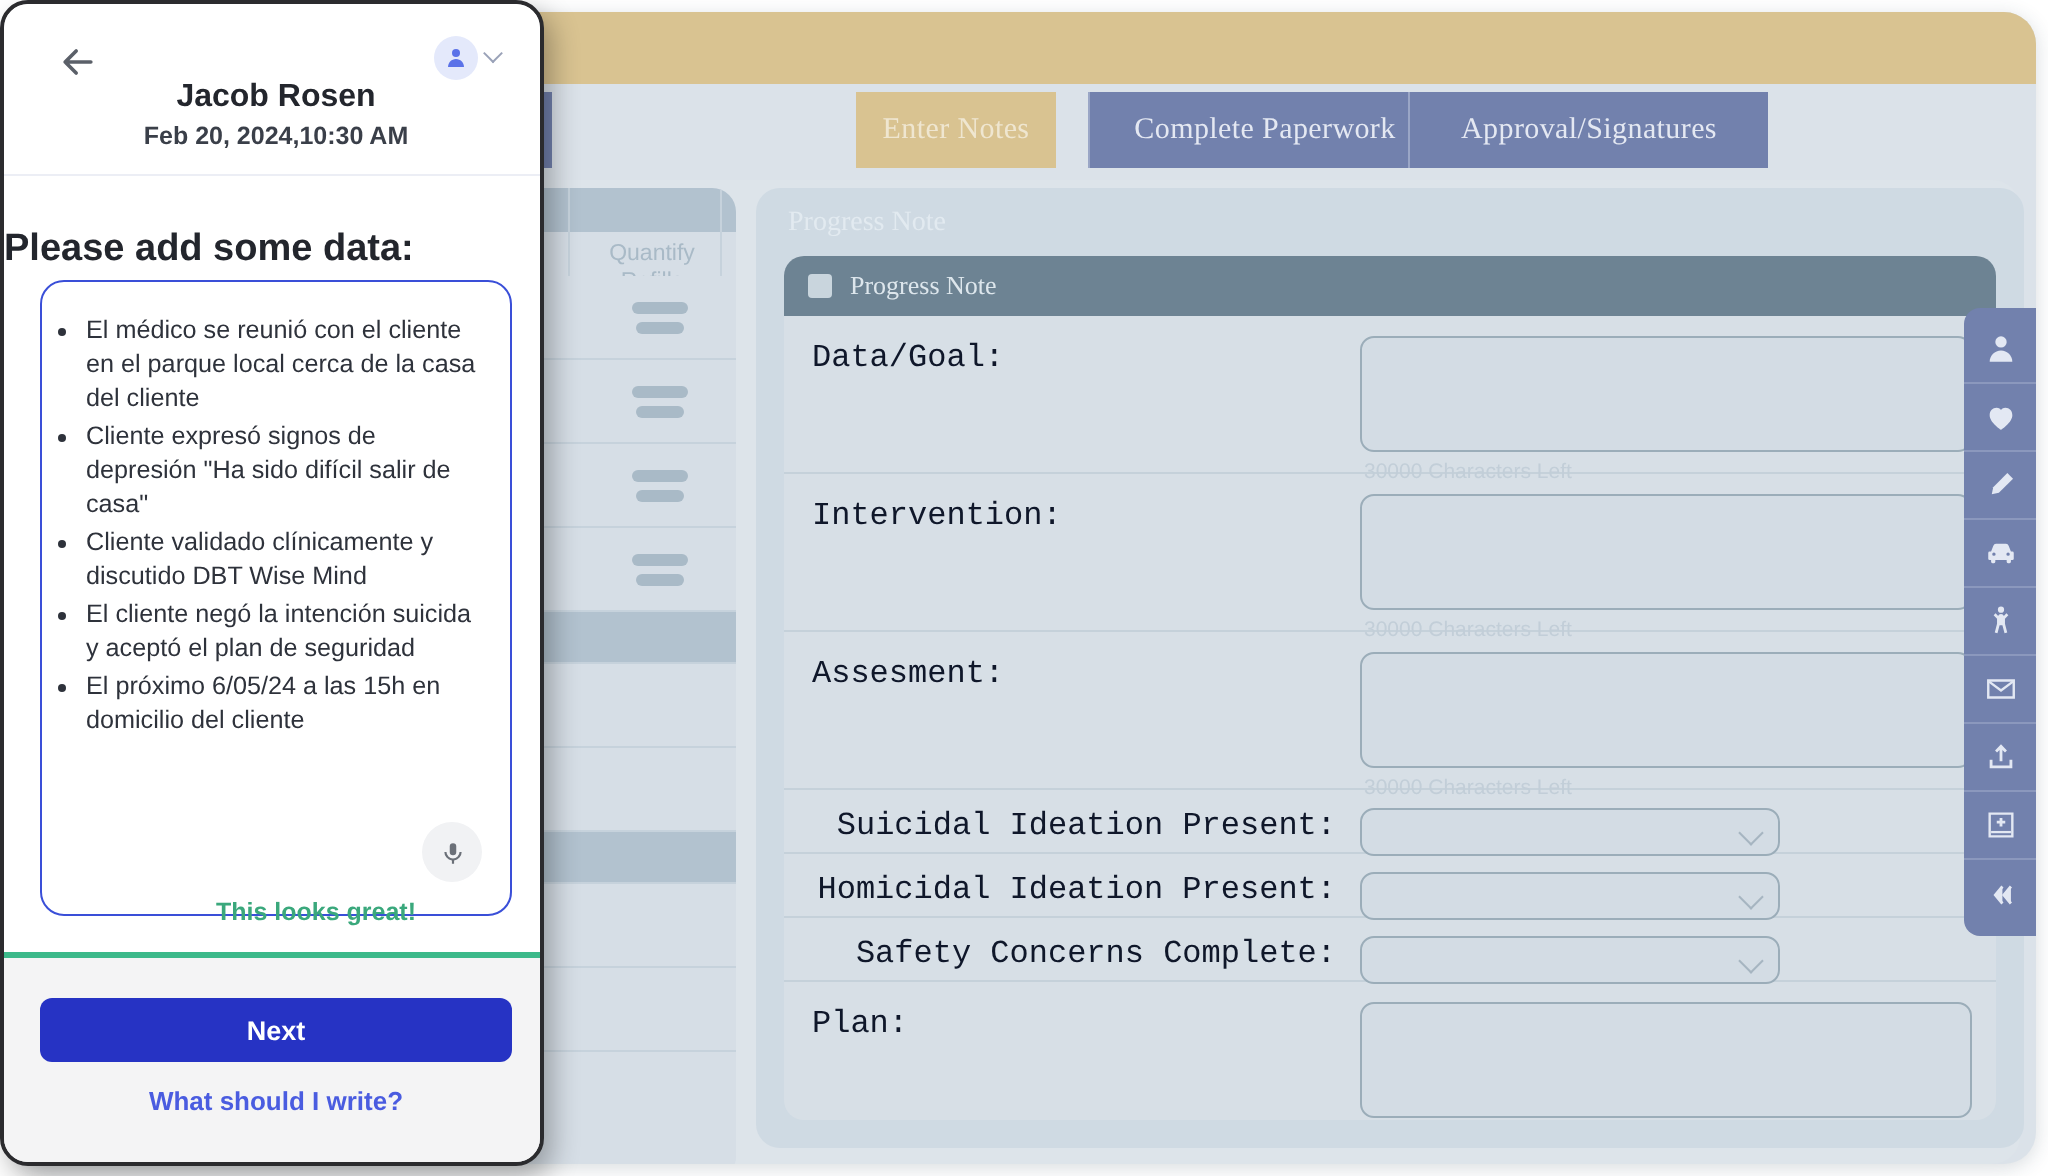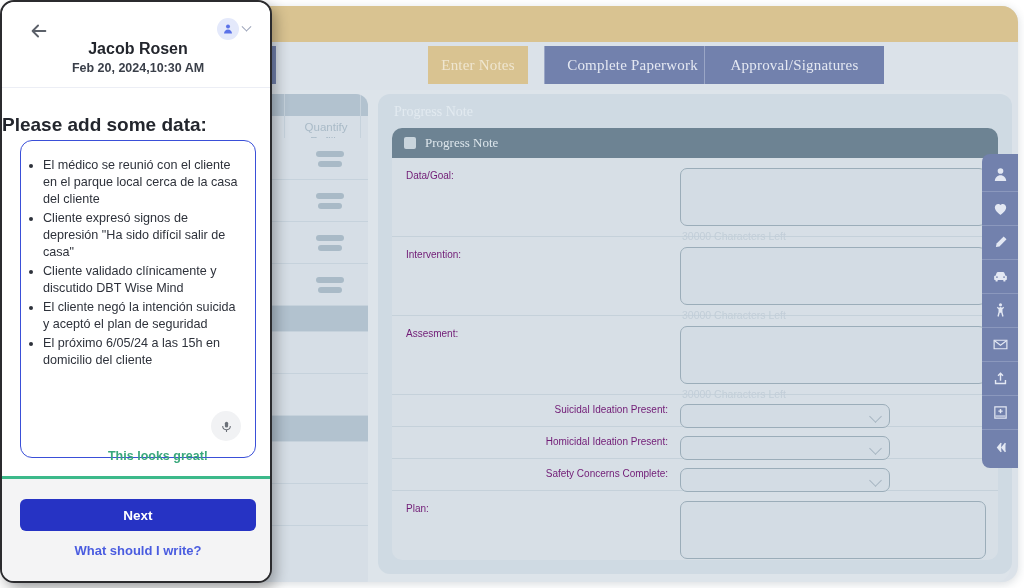--- a/index.html
+++ b/index.html
@@ -134,22 +134,23 @@
   #pn-inner-head-title {
     font-family: "Liberation Serif", serif;
     font-size: 13px; color: #dde6ec;
   }
   .field-row {
     position: absolute; left: 0; width: 606px;
     border-bottom: 1px solid #c5d1da;
   }
   .field-label {
     position: absolute; left: 14px; top: 12px;
-    font-size: 10px; color: #701a75;
+    font-size: 16px; color: #0f172a;
     white-space: nowrap;
+    font-family: Liberation Mono, monospace;
   }
   .textarea-box {
     position: absolute; left: 288px; top: 10px;
     width: 306px; height: 58px;
     background: #d3dce4;
     border: 1.5px solid #9badb9;
     border-radius: 7px;
   }
   .charcount {
     position: absolute; left: 290px;

